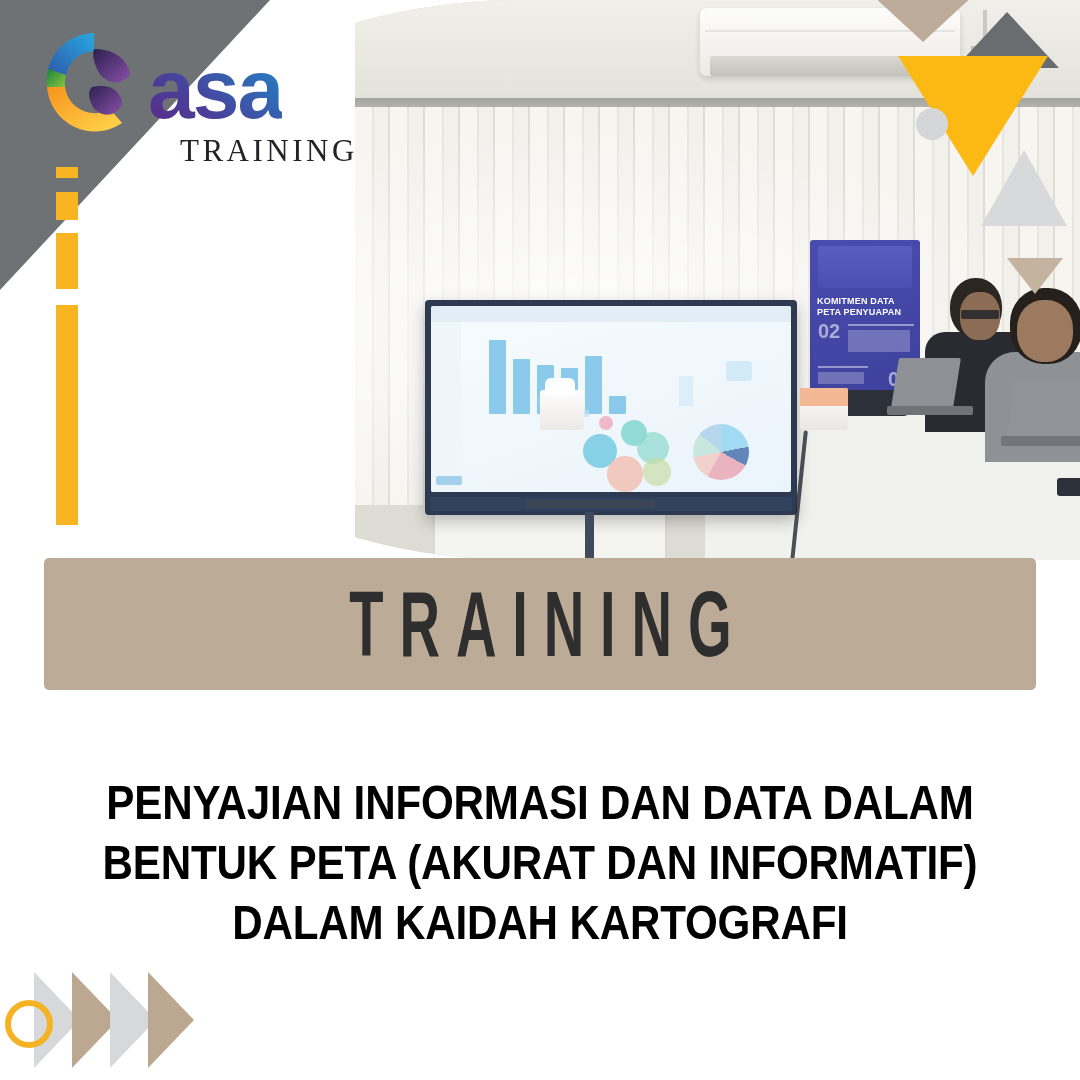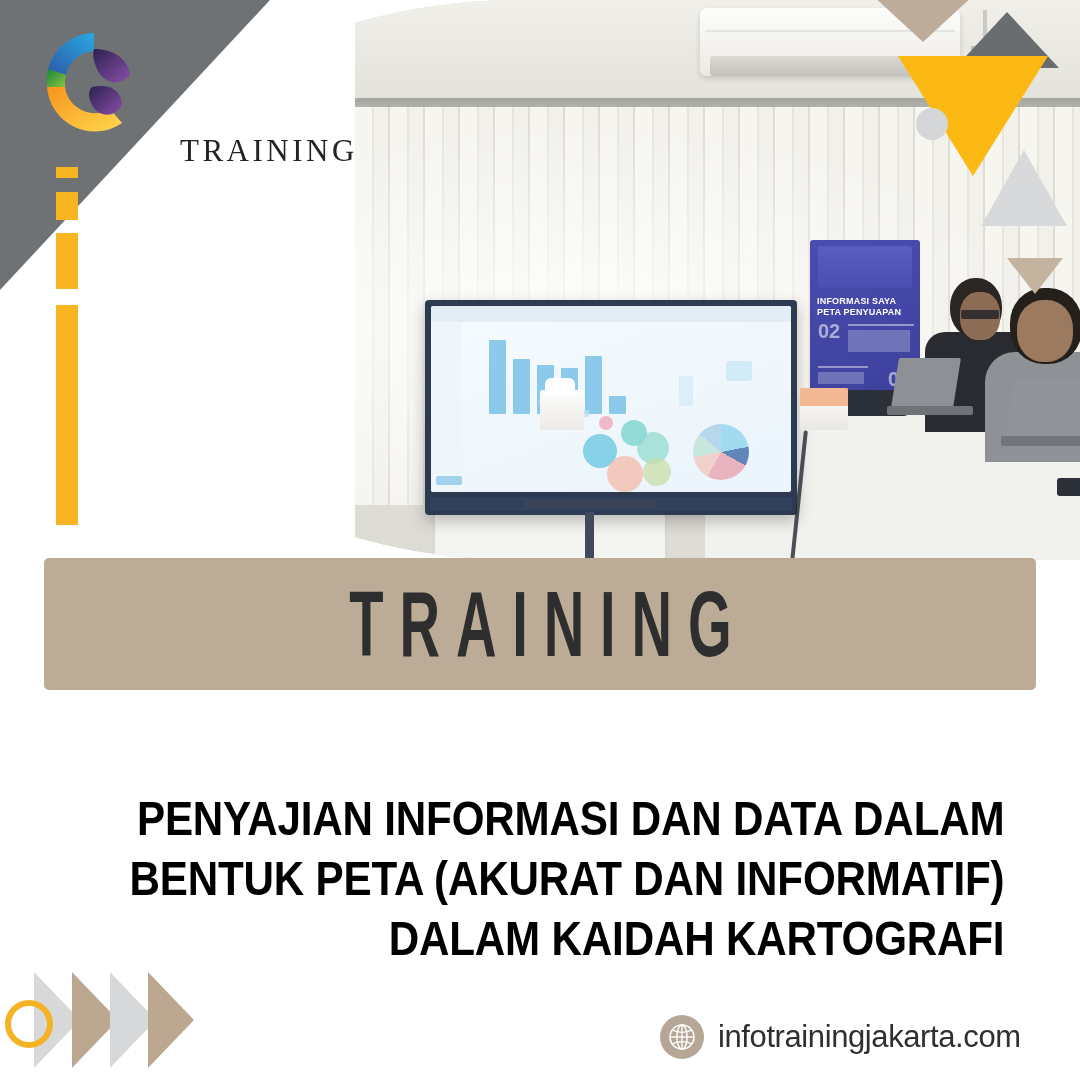--- a/index.html
+++ b/index.html
@@ -127,21 +127,21 @@
       border-top:36px solid #c3b39f;}
 
   
   .train-band{position:absolute;left:44px;top:558px;width:992px;height:132px;
       background:#bcab97;border-radius:5px;display:flex;align-items:center;justify-content:center;}
   .train-text{font-family:"Liberation Sans",sans-serif;font-weight:bold;font-size:78px;
       letter-spacing:22px;color:#2e2e2e;transform:scaleX(.72) scaleY(1.18);
       transform-origin:center;white-space:nowrap;padding-left:22px;}
 
   
-  .title-block{position:absolute;left:0;top:788px;width:1080px;text-align:right;}
+  .title-block{position:absolute;left:0;top:772px;width:1080px;text-align:center;}
   .title-line{font-family:"Liberation Sans",sans-serif;font-weight:bold;color:#000;
       font-size:49px;line-height:60px;white-space:nowrap;
       transform:scaleX(.86);transform-origin:center;letter-spacing:-.2px;}
 
   
   .chev{position:absolute;width:0;height:0;top:972px;
         border-top:48px solid transparent;border-bottom:48px solid transparent;}
   .chev-g{border-left:46px solid #d7d8d9;}
   .chev-t{border-left:46px solid #bca890;}
   .chev1{left:34px;} .chev2{left:72px;} .chev3{left:110px;} .chev4{left:148px;}
@@ -173,21 +173,21 @@
       </div>
       <div class="ph ac-vent"></div>
       <div class="ph pipe"></div>
       <div class="ph pipe2"></div>
 
       <div class="ph table1"></div>
       <div class="ph table2"></div>
 
       <div class="ph banner">
         <div class="banner-top"></div>
-        <div class="banner-ttl"><span>INFORMASI SAYA</span><br><span>PETA PENYUAPAN</span></div>
+        <div class="banner-ttl"><span>KOMITMEN DATA</span><br><span>PETA PENYUAPAN</span></div>
         <div class="banner-num" style="left:8px;top:80px;">02</div>
         <div class="banner-txt" style="top:84px;"></div>
         <div class="banner-blk" style="top:90px;height:22px;"></div>
         <div class="banner-num" style="left:78px;top:128px;">02</div>
         <div class="banner-txt" style="top:126px;left:8px;width:50px;"></div>
         <div class="banner-blk" style="top:132px;left:8px;width:46px;height:12px;"></div>
       </div>
 
       <div class="ph tv">
         <div class="tv-screen">
@@ -272,20 +272,21 @@
           <stop offset="0" stop-color="#2b2150"></stop>
             <stop offset="1" stop-color="#8a4fa8"></stop>
         </linearGradient>
       </defs>
       <path d="M64 8 A48 48 0 0 0 18 44 L36 50 A30 30 0 0 1 64 26 Z" fill="url(#gBlue)"></path>
       <path d="M18 44 A48 48 0 0 0 17 62 L35 62 A30 30 0 0 1 36 50 Z" fill="url(#gGreen)"></path>
       <path d="M17 62 A48 48 0 0 0 92 98 L80 84 A30 30 0 0 1 35 62 Z" fill="url(#gYell)"></path>
       <path d="M64 24 C84 24 98 34 100 50 C90 62 74 58 68 46 C64 38 62 30 64 24 Z" fill="url(#gPur)"></path>
       <path d="M62 62 C80 58 92 66 92 80 C84 94 68 92 62 80 C58 72 58 66 62 62 Z" fill="url(#gPur)"></path>
     </svg>
+    <div class="logo-asa">asa</div>
     <div class="logo-training">TRAINING</div>
   </div>
 
   <div class="ybar yb1"></div>
   <div class="ybar yb2"></div>
   <div class="ybar yb3"></div>
   <div class="ybar yb4"></div>
 
   <div class="train-band">
     <div class="train-text">TRAINING</div>
@@ -296,27 +297,14 @@
     <div class="title-line">BENTUK PETA (AKURAT DAN INFORMATIF)</div>
     <div class="title-line">DALAM KAIDAH KARTOGRAFI</div>
   </div>
 
   <div class="chev chev-g chev1"></div>
   <div class="chev chev-t chev2"></div>
   <div class="chev chev-g chev3"></div>
   <div class="chev chev-t chev4"></div>
   <div class="o-ring"></div>
 
-  <div class="footer">
-    <div class="globe">
-      <svg width="30" height="30" viewBox="0 0 30 30">
-        <circle cx="15" cy="15" r="12" fill="none" stroke="#ffffff" stroke-width="1.6"></circle>
-        <ellipse cx="15" cy="15" rx="5.2" ry="12" fill="none" stroke="#ffffff" stroke-width="1.4"></ellipse>
-        <line x1="3" y1="15" x2="27" y2="15" stroke="#ffffff" stroke-width="1.4"></line>
-        <path d="M5.2 8.2 Q15 12.4 24.8 8.2" fill="none" stroke="#ffffff" stroke-width="1.3"></path>
-        <path d="M5.2 21.8 Q15 17.6 24.8 21.8" fill="none" stroke="#ffffff" stroke-width="1.3"></path>
-        <line x1="15" y1="3" x2="15" y2="27" stroke="#ffffff" stroke-width="1.3"></line>
-      </svg>
-    </div>
-    <div class="site">infotrainingjakarta.com</div>
-  </div>
 
 </div>
 
 </body></html>

